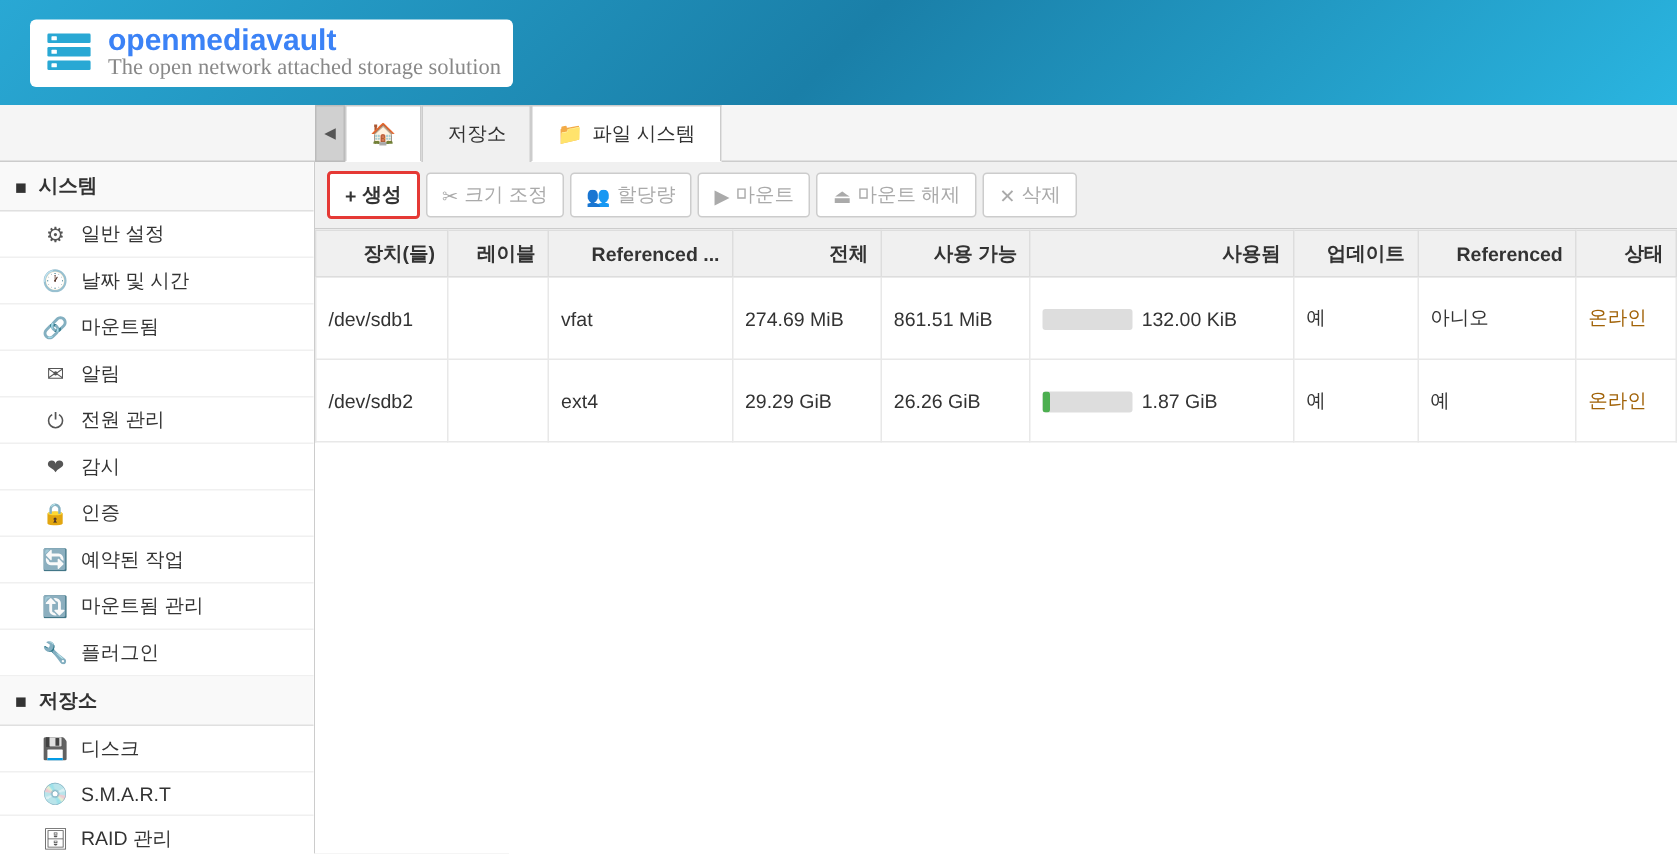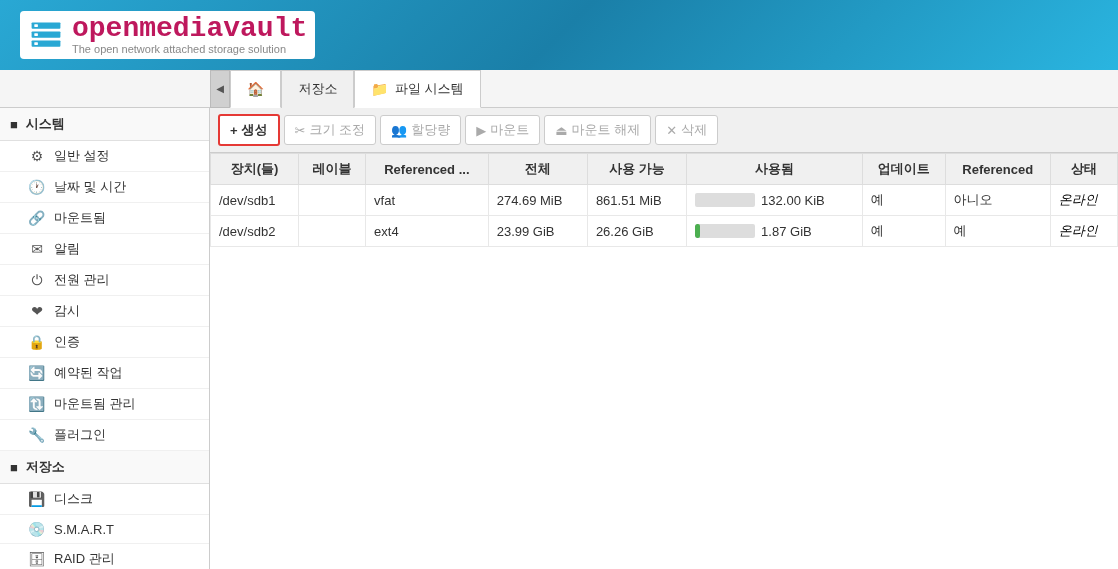--- a/index.html
+++ b/index.html
@@ -23,29 +23,29 @@
     }
     .logo-icon {
       width: 36px;
       height: 36px;
     }
     .logo-text-block {
       display: flex;
       flex-direction: column;
     }
     .logo-title {
-      font-size: 28px;
+      font-size: 20px;
       font-weight: bold;
-      color: #be185d;
+      color: #3b82f6;
       line-height: 1;
-      font-family: Liberation Mono, monospace;
     }
     .logo-subtitle {
-      font-size: 11px;
+      font-size: 15px;
       color: #888;
+      font-family: Liberation Serif, serif;
     }
 
     
     .nav-tabs {
       background: #f5f5f5;
       border-bottom: 1px solid #ccc;
       display: flex;
       align-items: center;
       height: 38px;
       padding-left: 210px;
@@ -173,63 +173,62 @@
       margin: 0;
     }
     table {
       width: 100%;
       border-collapse: collapse;
     }
     thead th {
       background: #f0f0f0;
       border: 1px solid #ddd;
       padding: 6px 8px;
-      text-align: center;
+      text-align: right;
       font-size: 13px;
       font-weight: bold;
       color: #333;
       white-space: nowrap;
     }
     tbody tr {
       border-bottom: 1px solid #e8e8e8;
     }
     tbody td {
-      padding: 6px 8px;
+      padding: 18px 8px;
       font-size: 13px;
       color: #333;
       border: 1px solid #e8e8e8;
       white-space: nowrap;
     }
 
     
     .usage-bar-container {
       display: flex;
-      align-items: flex-start;
+      align-items: flex-end;
       gap: 6px;
     }
     .usage-bar {
       width: 60px;
       height: 14px;
       background: #ddd;
       border-radius: 2px;
       overflow: hidden;
     }
     .usage-bar-fill {
       height: 100%;
       background: #4caf50;
       border-radius: 2px;
     }
     .usage-bar-fill.low {
       background: #4caf50;
     }
 
     
     .status-online {
-      color: #000000;
-      font-style: italic;
+      color: #a16207;
     }
 
     
     .sidebar::-webkit-scrollbar { width: 8px; }
     .sidebar::-webkit-scrollbar-track { background: #f0f0f0; }
     .sidebar::-webkit-scrollbar-thumb { background: #bbb; border-radius: 4px; }
   </style>
 </head>
 <body>
 
@@ -395,21 +394,21 @@
       </div>
     </td>
     <td>예</td>
     <td>아니오</td>
     <td class="status-online">온라인</td>
   </tr>
             <tr>
     <td>/dev/sdb2</td>
     <td></td>
     <td>ext4</td>
-    <td>23.99 GiB</td>
+    <td>29.29 GiB</td>
     <td>26.26 GiB</td>
     <td>
       <div class="usage-bar-container">
         <div class="usage-bar">
           <div class="usage-bar-fill low" style="width:8%"></div>
         </div>
         <span>1.87 GiB</span>
       </div>
     </td>
     <td>예</td>

